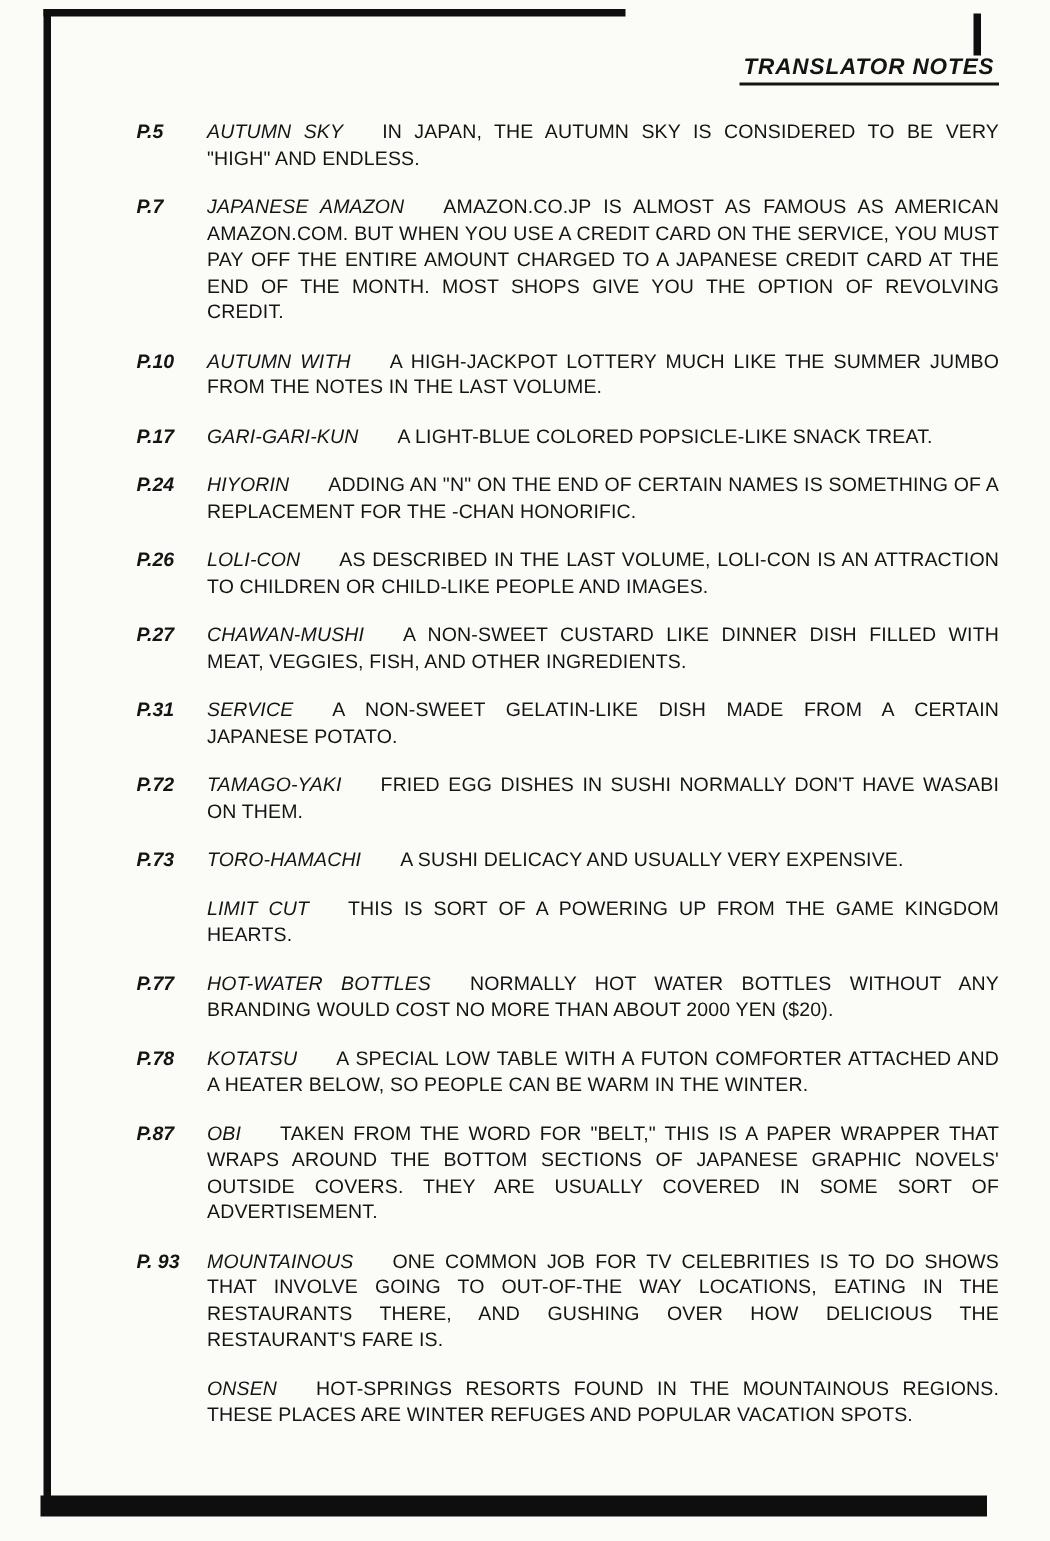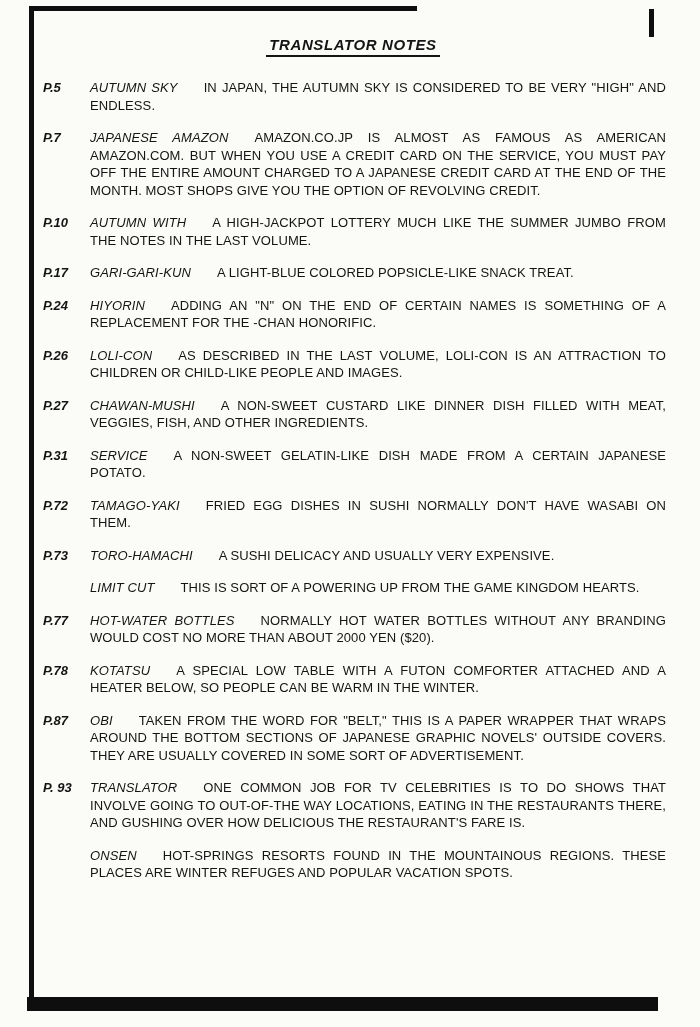--- a/index.html
+++ b/index.html
@@ -18,34 +18,35 @@
   .frame-left   { left: 29px;  top: 6px;    width: 5px;   height: 1000px; }
   .frame-bottom { left: 27px;  top: 997px;  width: 631px; height: 14px; }
   .frame-right-tick { left: 649px; top: 9px; width: 5px; height: 28px; }
 
   .content {
     position: absolute;
     left: 40px;
     top: 36px;
     width: 626px;
   }
-  .title-row { text-align: center; margin: 0 0 22px 0; }
+  .title-row { text-align: right; margin: 0 0 22px 0; }
   .title {
     display: inline-block;
     font-style: italic;
     font-weight: bold;
     font-size: 15px;
     letter-spacing: 0.6px;
     border-bottom: 2px solid #141414;
     padding: 0 3px 2px 3px;
   }
   .entry {
     position: relative;
     padding-left: 50px;
     margin-bottom: 15px;
+    margin-left: 48px;
   }
   .pnum {
     position: absolute;
     left: 3px;
     top: 0;
     font-style: italic;
     font-weight: bold;
     font-size: 13px;
     line-height: 17.5px;
     white-space: nowrap;
@@ -139,21 +140,21 @@
     <p class="body"><span class="term">KOTATSU</span><span class="gap"></span><span>A SPECIAL LOW TABLE WITH A FUTON COMFORTER ATTACHED AND A HEATER BELOW, SO PEOPLE CAN BE WARM IN THE WINTER.</span></p>
   </div>
 
   <div class="entry">
     <span class="pnum">P.87</span>
     <p class="body"><span class="term">OBI</span><span class="gap"></span><span>TAKEN FROM THE WORD FOR "BELT," THIS IS A PAPER WRAPPER THAT WRAPS AROUND THE BOTTOM SECTIONS OF JAPANESE GRAPHIC NOVELS' OUTSIDE COVERS. THEY ARE USUALLY COVERED IN SOME SORT OF ADVERTISEMENT.</span></p>
   </div>
 
   <div class="entry">
     <span class="pnum">P. 93</span>
-    <p class="body"><span class="term">TRANSLATOR</span><span class="gap"></span><span>ONE COMMON JOB FOR TV CELEBRITIES IS TO DO SHOWS THAT INVOLVE GOING TO OUT-OF-THE WAY LOCATIONS, EATING IN THE RESTAURANTS THERE, AND GUSHING OVER HOW DELICIOUS THE RESTAURANT'S FARE IS.</span></p>
+    <p class="body"><span class="term">MOUNTAINOUS</span><span class="gap"></span><span>ONE COMMON JOB FOR TV CELEBRITIES IS TO DO SHOWS THAT INVOLVE GOING TO OUT-OF-THE WAY LOCATIONS, EATING IN THE RESTAURANTS THERE, AND GUSHING OVER HOW DELICIOUS THE RESTAURANT'S FARE IS.</span></p>
   </div>
 
   <div class="entry">
     <span class="pnum"></span>
     <p class="body"><span class="term">ONSEN</span><span class="gap"></span><span>HOT-SPRINGS RESORTS FOUND IN THE MOUNTAINOUS REGIONS. THESE PLACES ARE WINTER REFUGES AND POPULAR VACATION SPOTS.</span></p>
   </div>
 
 </div>
 
 </body></html>

